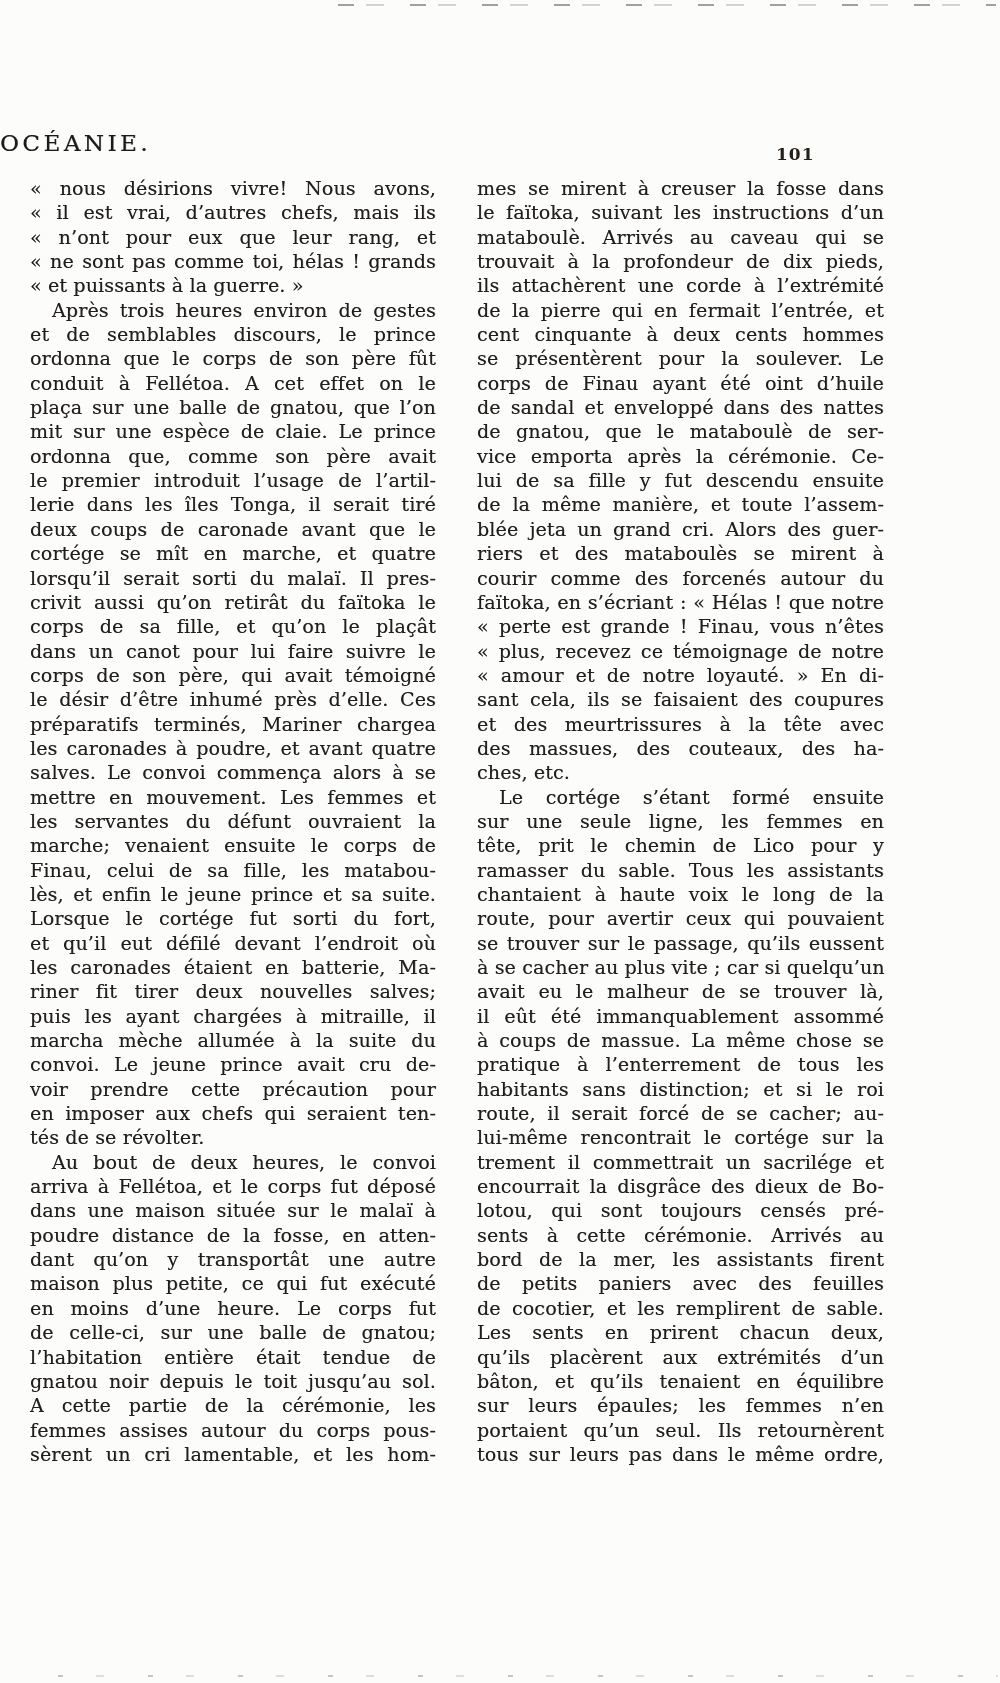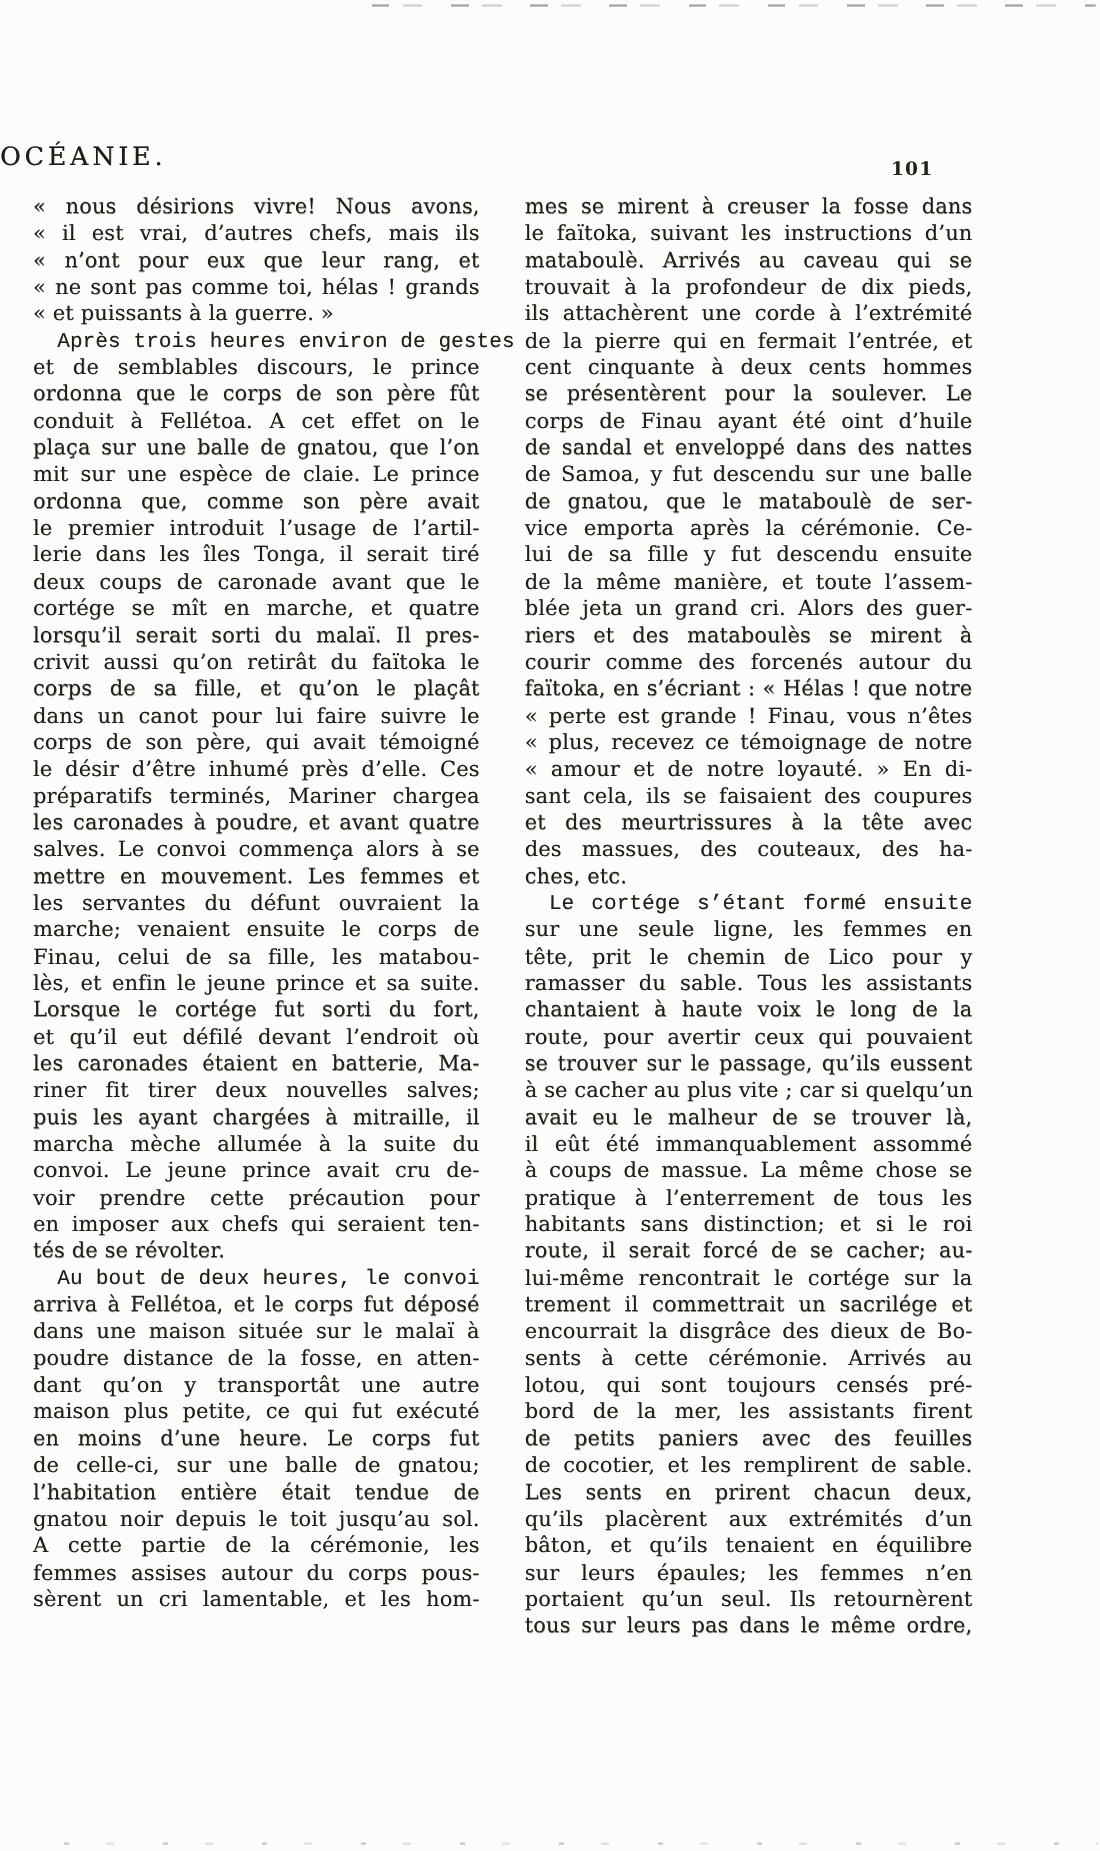--- a/index.html
+++ b/index.html
@@ -35,21 +35,21 @@
     position: absolute;
     top: 130px; left: 0; width: 903px;
     text-align: left;
     font-size: 23px;
     letter-spacing: 3.5px;
     color: #1d1a17;
     text-shadow: 0.4px 0.4px 0.4px rgba(30,25,20,.55);
   }
   .page-number {
     position: absolute;
-    top: 144px; left: 810px;
+    top: 144px; left: 776px;
     font-size: 17px;
     font-weight: bold;
     letter-spacing: 1px;
     color: #242019;
   }
   .col { position: absolute; top: 176px; }
   #col-left  { left: 30px;  width: 406px; }
   #col-right { left: 461px; width: 407px; margin-left: 16px; }
   .textline {
     font-size: 19px;
@@ -59,21 +59,21 @@
     text-align-last: justify;
     -moz-text-align-last: justify;
     letter-spacing: 0.15px;
     text-shadow: 0.3px 0.3px 0.35px rgba(32,27,22,.5);
     white-space: nowrap;
   }
   .textline.pend {
     text-align-last: left;
     -moz-text-align-last: left;
   }
-  .textline.indent { text-indent: 22px; font-family: Liberation Mono, monospace; }
+  .textline.indent { text-indent: 22px; }
 </style>
 </head>
 <body>
 
 <div class="page">
   <div class="scan-edge edge-top"></div>
   <div class="running-title">OCÉANIE.</div>
   <div class="page-number">101</div>
   <div class="col" id="col-left">
       <div class="textline">« nous désirions vivre! Nous avons,</div>
@@ -134,21 +134,20 @@
       <div class="textline">mes se mirent à creuser la fosse dans</div>
       <div class="textline">le faïtoka, suivant les instructions d’un</div>
       <div class="textline">mataboulè. Arrivés au caveau qui se</div>
       <div class="textline">trouvait à la profondeur de dix pieds,</div>
       <div class="textline">ils attachèrent une corde à l’extrémité</div>
       <div class="textline">de la pierre qui en fermait l’entrée, et</div>
       <div class="textline">cent cinquante à deux cents hommes</div>
       <div class="textline">se présentèrent pour la soulever. Le</div>
       <div class="textline">corps de Finau ayant été oint d’huile</div>
       <div class="textline">de sandal et enveloppé dans des nattes</div>
-      <div class="textline">de Samoa, y fut descendu sur une balle</div>
       <div class="textline">de gnatou, que le mataboulè de ser-</div>
       <div class="textline">vice emporta après la cérémonie. Ce-</div>
       <div class="textline">lui de sa fille y fut descendu ensuite</div>
       <div class="textline">de la même manière, et toute l’assem-</div>
       <div class="textline">blée jeta un grand cri. Alors des guer-</div>
       <div class="textline">riers et des mataboulès se mirent à</div>
       <div class="textline">courir comme des forcenés autour du</div>
       <div class="textline">faïtoka, en s’écriant : « Hélas ! que notre</div>
       <div class="textline">« perte est grande ! Finau, vous n’êtes</div>
       <div class="textline">« plus, recevez ce témoignage de notre</div>
@@ -167,22 +166,22 @@
       <div class="textline">à se cacher au plus vite ; car si quelqu’un</div>
       <div class="textline">avait eu le malheur de se trouver là,</div>
       <div class="textline">il eût été immanquablement assommé</div>
       <div class="textline">à coups de massue. La même chose se</div>
       <div class="textline">pratique à l’enterrement de tous les</div>
       <div class="textline">habitants sans distinction; et si le roi</div>
       <div class="textline">route, il serait forcé de se cacher; au-</div>
       <div class="textline">lui-même rencontrait le cortége sur la</div>
       <div class="textline">trement il commettrait un sacrilége et</div>
       <div class="textline">encourrait la disgrâce des dieux de Bo-</div>
+      <div class="textline">lotou, qui sont toujours censés pré-</div>
       <div class="textline">sents à cette cérémonie. Arrivés au</div>
-      <div class="textline">lotou, qui sont toujours censés pré-</div>
       <div class="textline">bord de la mer, les assistants firent</div>
       <div class="textline">de petits paniers avec des feuilles</div>
       <div class="textline">de cocotier, et les remplirent de sable.</div>
       <div class="textline">Les sents en prirent chacun deux,</div>
       <div class="textline">qu’ils placèrent aux extrémités d’un</div>
       <div class="textline">bâton, et qu’ils tenaient en équilibre</div>
       <div class="textline">sur leurs épaules; les femmes n’en</div>
       <div class="textline">portaient qu’un seul. Ils retournèrent</div>
       <div class="textline">tous sur leurs pas dans le même ordre,</div>
     </div>

